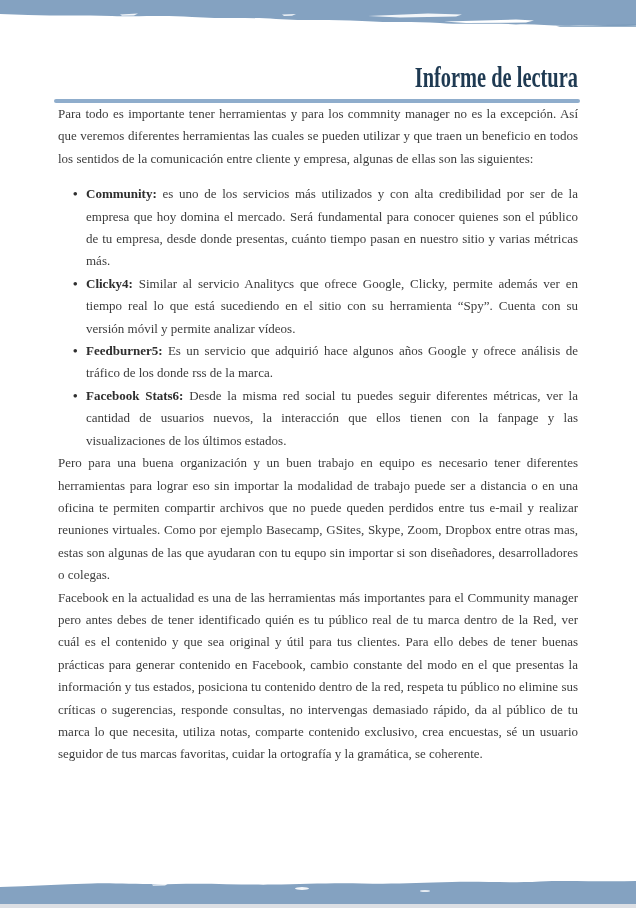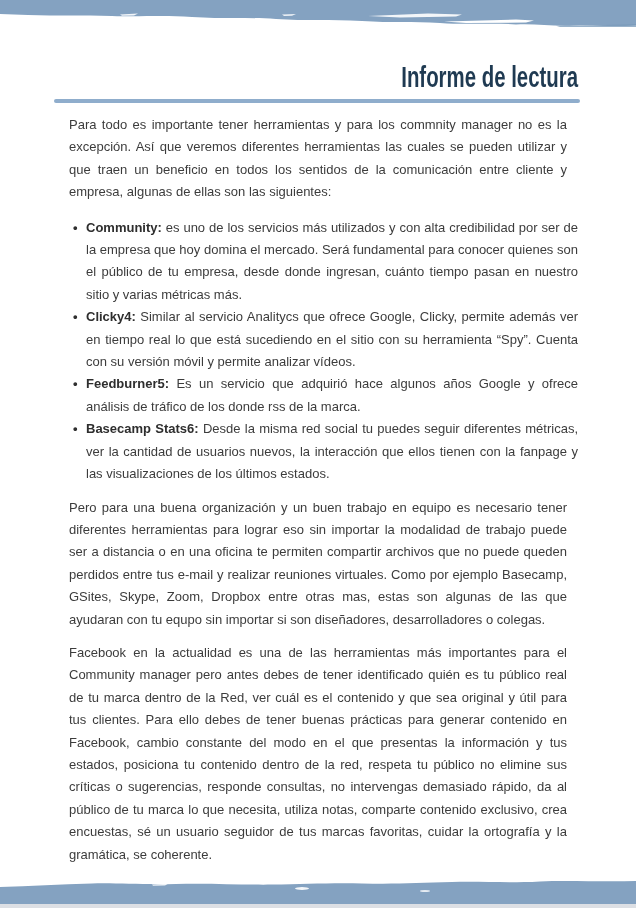--- a/index.html
+++ b/index.html
@@ -2,21 +2,21 @@
 <html><head>
 <meta charset="utf-8">
 <style>
   html, body { margin: 0; padding: 0; background: #ffffff; }
   .page {
     position: relative;
     width: 636px;
     height: 908px;
     background: #ffffff;
     overflow: hidden;
-    font-family: Liberation Sans, sans-serif;
+    font-family: Liberation Serif, serif;
     color: #3c3c3c;
   }
   .band-top    { position: absolute; top: 0; left: 0; width: 636px; height: 30px; }
   .band-bottom { position: absolute; bottom: 0; left: 0; width: 636px; height: 28px; }
   .band-top svg, .band-bottom svg { display: block; width: 636px; height: 100%; }
 
   .content {
     position: absolute;
     top: 0;
     left: 58px;
@@ -36,21 +36,21 @@
   .title-rule {
     height: 4px;
     background: #8fadcc;
     margin: 7px -2px 0 -4px;
     border-radius: 2px;
   }
   p.bodytext {
     font-size: 13px;
     line-height: 22.4px;
     text-align: justify;
-    margin: 11px;
+    margin: 0;
   }
   .intro { margin-top: 15px; }
   .block { margin-top: 22px; }
 
   ul.tools { list-style: none; margin: 13px 0 0 0; padding: 0; }
   ul.tools li {
     position: relative;
     padding-left: 28px;
     font-size: 13px;
     line-height: 22.4px;
@@ -86,33 +86,33 @@
     <div class="title-row">
       <span class="page-title">Informe de lectura</span>
     </div>
     <div class="title-rule"></div>
 
     <p class="bodytext intro">Para todo es importante tener herramientas y para los commnity manager no es la excepción. Así que veremos diferentes herramientas las cuales se pueden utilizar y que traen un beneficio en todos los sentidos de la comunicación entre cliente y empresa, algunas de ellas son las siguientes:</p>
 
     <ul class="tools">
       <li>
         <span class="marker">•</span>
-        <span class="tool-name">Community:</span><span> es uno de los servicios más utilizados y con alta credibilidad por ser de la empresa que hoy domina el mercado. Será fundamental para conocer quienes son el público de tu empresa, desde donde ingresan, cuánto tiempo pasan en nuestro sitio y varias métricas más.</span>
+        <span class="tool-name">Community:</span><span> es uno de los servicios más utilizados y con alta credibilidad por ser de la empresa que hoy domina el mercado. Será fundamental para conocer quienes son el público de tu empresa, desde donde presentas, cuánto tiempo pasan en nuestro sitio y varias métricas más.</span>
       </li>
       <li>
         <span class="marker">•</span>
         <span class="tool-name">Clicky4:</span><span> Similar al servicio Analitycs que ofrece Google, Clicky, permite además ver en tiempo real lo que está sucediendo en el sitio con su herramienta “Spy”. Cuenta con su versión móvil y permite analizar vídeos.</span>
       </li>
       <li>
         <span class="marker">•</span>
         <span class="tool-name">Feedburner5:</span><span> Es un servicio que adquirió hace algunos años Google y ofrece análisis de tráfico de los donde rss de la marca.</span>
       </li>
       <li>
         <span class="marker">•</span>
-        <span class="tool-name">Basecamp Stats6:</span><span> Desde la misma red social tu puedes seguir diferentes métricas, ver la cantidad de usuarios nuevos, la interacción que ellos tienen con la fanpage y las visualizaciones de los últimos estados.</span>
+        <span class="tool-name">Facebook Stats6:</span><span> Desde la misma red social tu puedes seguir diferentes métricas, ver la cantidad de usuarios nuevos, la interacción que ellos tienen con la fanpage y las visualizaciones de los últimos estados.</span>
       </li>
     </ul>
 
     <p class="bodytext block">Pero para una buena organización y un buen trabajo en equipo es necesario tener diferentes herramientas para lograr eso sin importar la modalidad de trabajo puede ser a distancia o en una oficina te permiten compartir archivos que no puede queden perdidos entre tus e-mail y realizar reuniones virtuales. Como por ejemplo Basecamp, GSites, Skype, Zoom, Dropbox entre otras mas, estas son algunas de las que ayudaran con tu equpo sin importar si son diseñadores, desarrolladores o colegas.</p>
 
     <p class="bodytext block">Facebook en la actualidad es una de las herramientas más importantes para el Community manager pero antes debes de tener identificado quién es tu público real de tu marca dentro de la Red, ver cuál es el contenido y que sea original y útil para tus clientes. Para ello debes de tener buenas prácticas para generar contenido en Facebook, cambio constante del modo en el que presentas la información y tus estados, posiciona tu contenido dentro de la red, respeta tu público no elimine sus críticas o sugerencias, responde consultas, no intervengas demasiado rápido, da al público de tu marca lo que necesita, utiliza notas, comparte contenido exclusivo, crea encuestas, sé un usuario seguidor de tus marcas favoritas, cuidar la ortografía y la gramática, se coherente.</p>
 
   </div>
 
   <div class="band-bottom">

